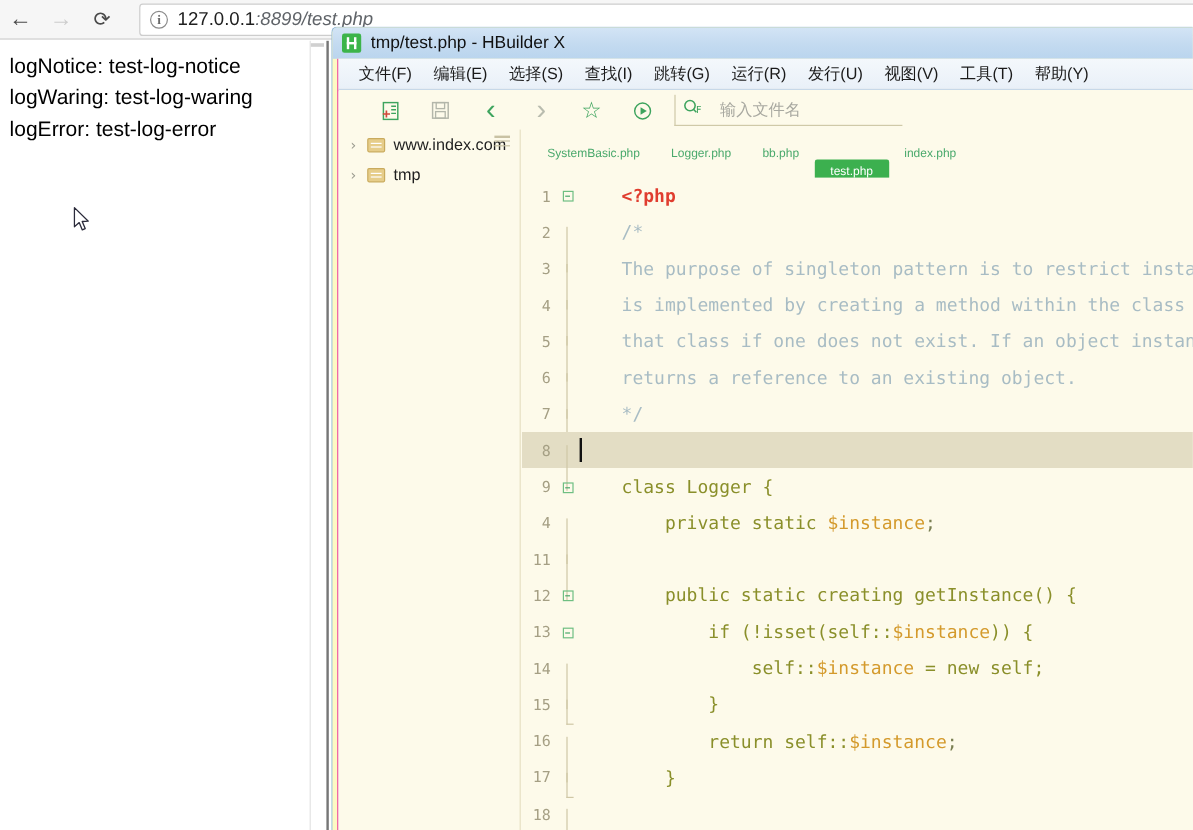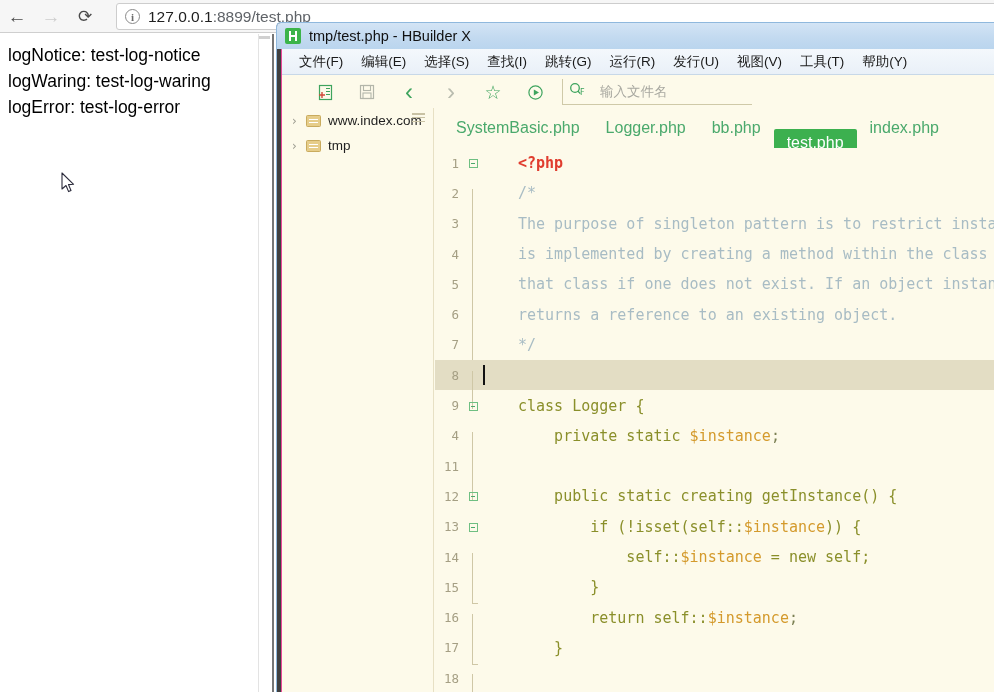--- a/index.html
+++ b/index.html
@@ -50,21 +50,21 @@
     display: flex; align-items: center; justify-content: center;
     font-family: "Liberation Serif", serif;
     flex: 0 0 auto;
   }
   #url-text {
     margin-left: 8px;
     font-size: 15.5px;
     color: #202020;
     white-space: nowrap;
   }
-  #url-text .u-dim { color: #5f6368; }
+  #url-text .u-dim { color: #5f6368; font-style: italic; }
 
   #page-body {
     position: absolute; left: 0; top: 34px;
     width: 994px; height: 658px;
     background: #ffffff;
     padding: 8px 0 0 8px;
   }
   .page-line {
     font-family: "Liberation Sans", sans-serif;
     font-size: 17.5px;
@@ -89,21 +89,21 @@
     position: absolute; left: 272px; top: 34px;
     width: 2px; height: 658px;
     background: #767676;
   }
 
   
   #hbx {
     position: absolute;
     left: 276px; top: 22px;
     width: 718px; height: 670px;
-    background: #404040;
+    background: #fef9c3;
     border: 1px solid #8fb8dd;
     border-right: none; border-bottom: none;
     border-top-left-radius: 5px;
     overflow: hidden;
   }
   #hbx-titlebar {
     position: absolute; left: 0; top: 0;
     width: 718px; height: 26px;
     background: linear-gradient(to bottom, #d3e4f5 0%, #c3daf0 55%, #bad5ee 100%);
     display: flex; align-items: center;
@@ -249,21 +249,21 @@
     background: #fdfaea;
   }
   #tabbar {
     position: absolute; left: 0; top: 0;
     width: 561px; height: 40px;
     background: #fdfaea;
     display: flex; align-items: center;
     padding-left: 8px;
   }
   .etab {
-    font-size: 16px;
+    font-size: 10px;
     color: #4aa96c;
     padding: 5px 13px;
     white-space: nowrap;
     border-radius: 2px;
   }
   .etab.active {
     background: #3cb04f;
     color: #ffffff;
     margin-top: 30px;
   }

